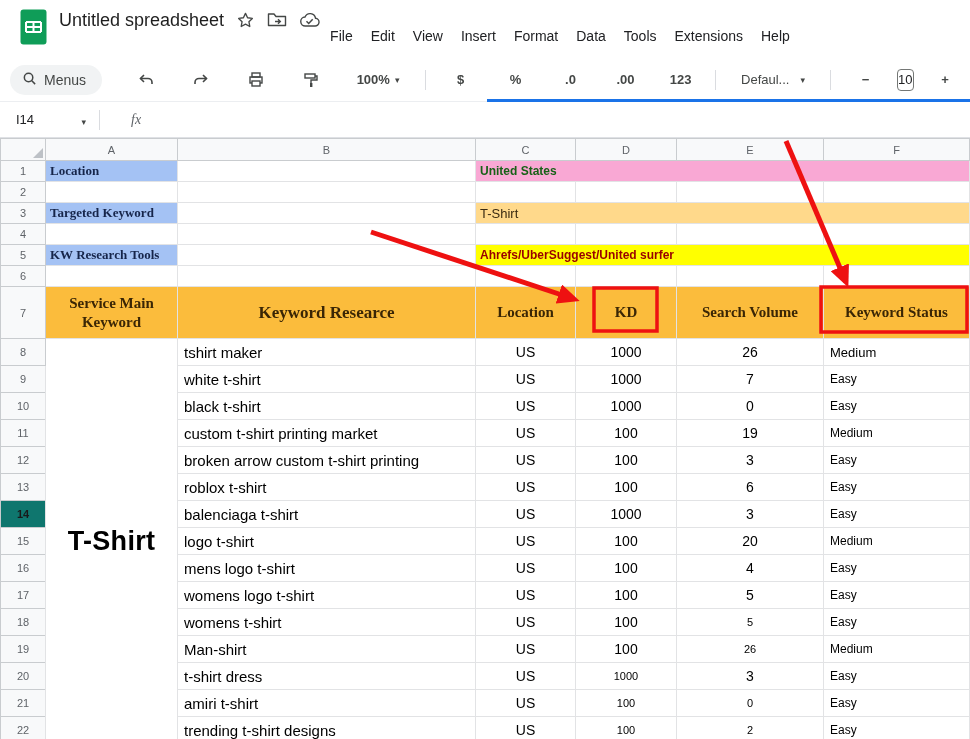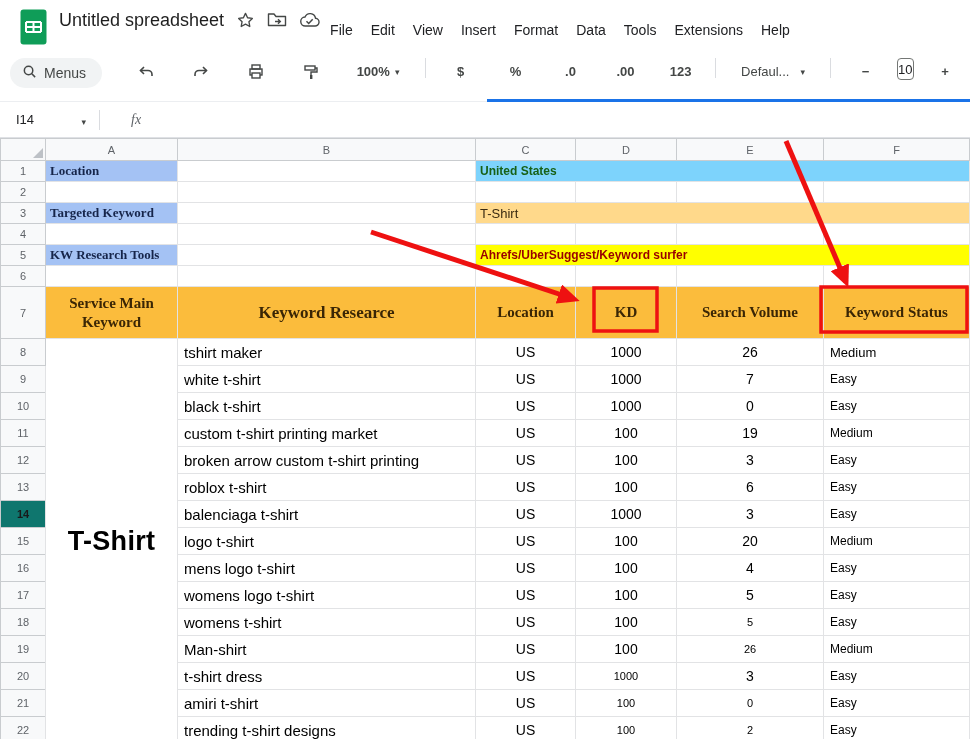--- a/index.html
+++ b/index.html
@@ -6,25 +6,25 @@
   html,body{width:970px;height:739px;overflow:hidden;background:#fff;
     font-family:"Liberation Sans",sans-serif;position:relative}
 
   
   .topbar{height:58px;display:flex;align-items:flex-start;padding:7px 0 0 14px}
   .logo{width:27px;height:38px;margin:2px 12px 0 6px;flex:0 0 auto;cursor:pointer}
   .title-col{display:flex;flex-direction:row}
   .title-row{display:flex;align-items:center;gap:12px;height:26px}
   .doc-title{font-size:18px;color:#1f1f1f}
   .t-icon{display:flex;align-items:center;color:#444746}
-  .menubar{display:flex;margin-top:12px}
+  .menubar{display:flex;margin-top:18px}
   .menu-item{font-size:14px;color:#202124;padding:3px 9px;border-radius:4px;cursor:pointer}
 
   
-  .toolbar{height:44px;display:flex;align-items:flex-start;padding:0 10px;position:relative;
+  .toolbar{height:44px;display:flex;align-items:center;padding:0 10px;position:relative;
     border-bottom:1px solid #eceef1}
   .menus-pill{display:flex;align-items:center;gap:7px;background:#f1f3f4;border-radius:16px;
     height:30px;padding:0 16px 0 12px;margin-right:16px;color:#444746;font-size:14px}
   .tb-btn{min-width:27px;height:27px;display:flex;align-items:center;justify-content:center;
     color:#444746;font-size:14px;border-radius:4px;margin:0 14px;cursor:pointer}
   .tb-text{font-size:13px;font-weight:600;color:#444746}
   .caret{font-size:9px;color:#444746;margin-left:3px}
   .caret.dim{color:#b9bdc2}
   .tb-sep{width:1px;height:20px;background:#dadce0;margin:0 7px;flex:0 0 auto}
   .zoom-btn{gap:2px;min-width:52px}
@@ -54,21 +54,21 @@
   .h22{height:22px}.h21{height:21px}.h52{height:52px}.h27{height:27px}
   .hdr{background:#f8f9fa;color:#5f6368;font-size:11px;text-align:center;
     border:1px solid #c9cccf;cursor:pointer}
   .hdr.sel{background:#0f766e;color:#18191b;font-weight:700}
   .corner{position:relative}
   .corner::after{content:"";position:absolute;right:2px;bottom:2px;
     border-left:10px solid transparent;border-bottom:10px solid #bdc1c6}
   .cell{background:#fff;font-size:14px;color:#000;cursor:cell}
   .c-blue{background:#a4c2f4;font-family:"Liberation Serif",serif;font-weight:700;
     color:#16254a;font-size:13px;padding-left:4px}
-  .c-green{background:#7dd3fc;font-weight:700;color:#176117;font-size:12px;padding-left:4px}
+  .c-green{background:#f9a8d4;font-weight:700;color:#176117;font-size:12px;padding-left:4px}
   .c-tan{background:#ffd98b;color:#3a2a10;font-size:13px;font-weight:500;padding-left:4px}
   .c-yellow{background:#ffff00;color:#990000;font-weight:700;font-size:12px;padding-left:4px}
   .c-amber{background:#fbbc3c;font-family:"Liberation Serif",serif;font-weight:700;
     color:#3a2605;text-align:center;font-size:15px}
   .wrap2{white-space:normal;line-height:1.25;text-align:center}
   .big-hdr{font-size:17px}
   .main-kw{font-size:27px;font-weight:800;text-align:center;color:#000;letter-spacing:.3px}
   .k{font-size:15px;padding-left:6px}
   .ctr{text-align:center}
   .st{font-size:12px;padding-left:6px}
@@ -294,21 +294,21 @@
           <td class="cell"></td>
     <td class="cell"></td>
           <td class="cell"></td>
     <td class="cell"></td>
           <td class="cell"></td>
   </tr>
   <tr class="h21">
     <td class="hdr">5</td>
     <td class="cell c-blue">KW Research Tools</td>
     <td class="cell"></td>
-    <td class="cell c-yellow" colspan="4">Ahrefs/UberSuggest/Keyword surfer</td>
+    <td class="cell c-yellow" colspan="4">Ahrefs/UberSuggest/United surfer</td>
   </tr>
   <tr class="h21">
     <td class="hdr">6</td>
     <td class="cell"></td>
           <td class="cell"></td>
     <td class="cell"></td>
           <td class="cell"></td>
     <td class="cell"></td>
           <td class="cell"></td>
   </tr>

